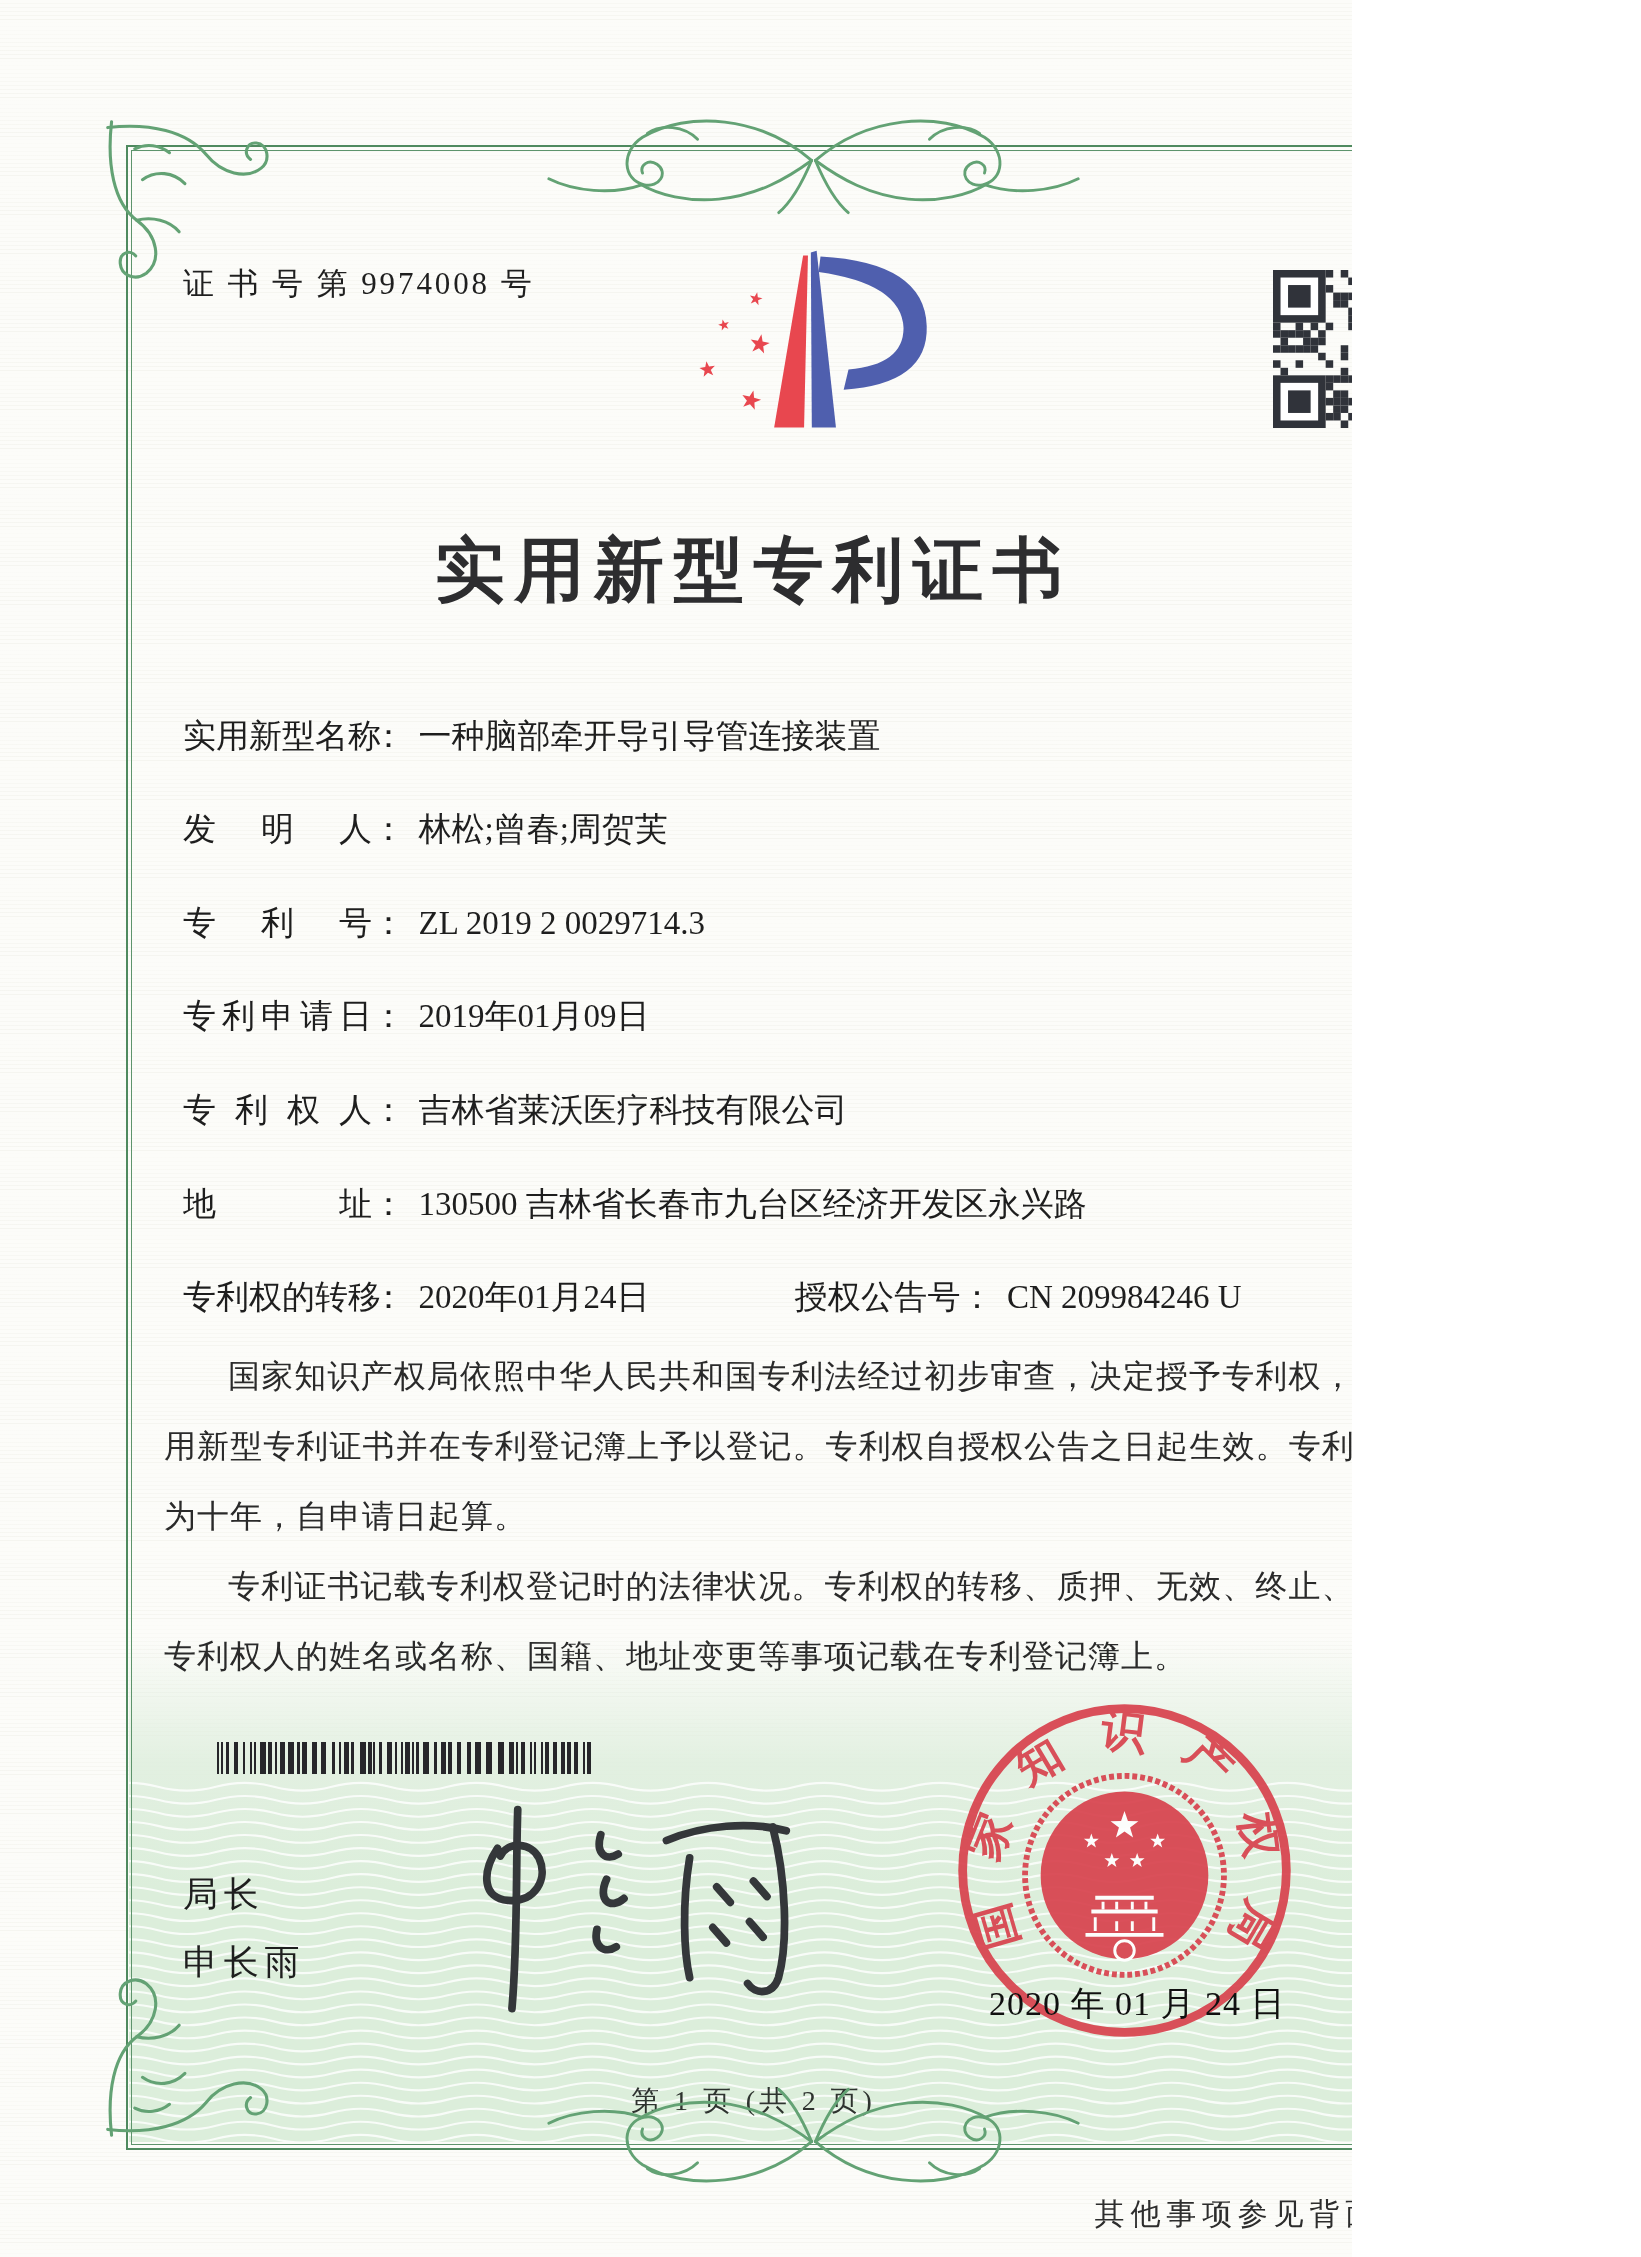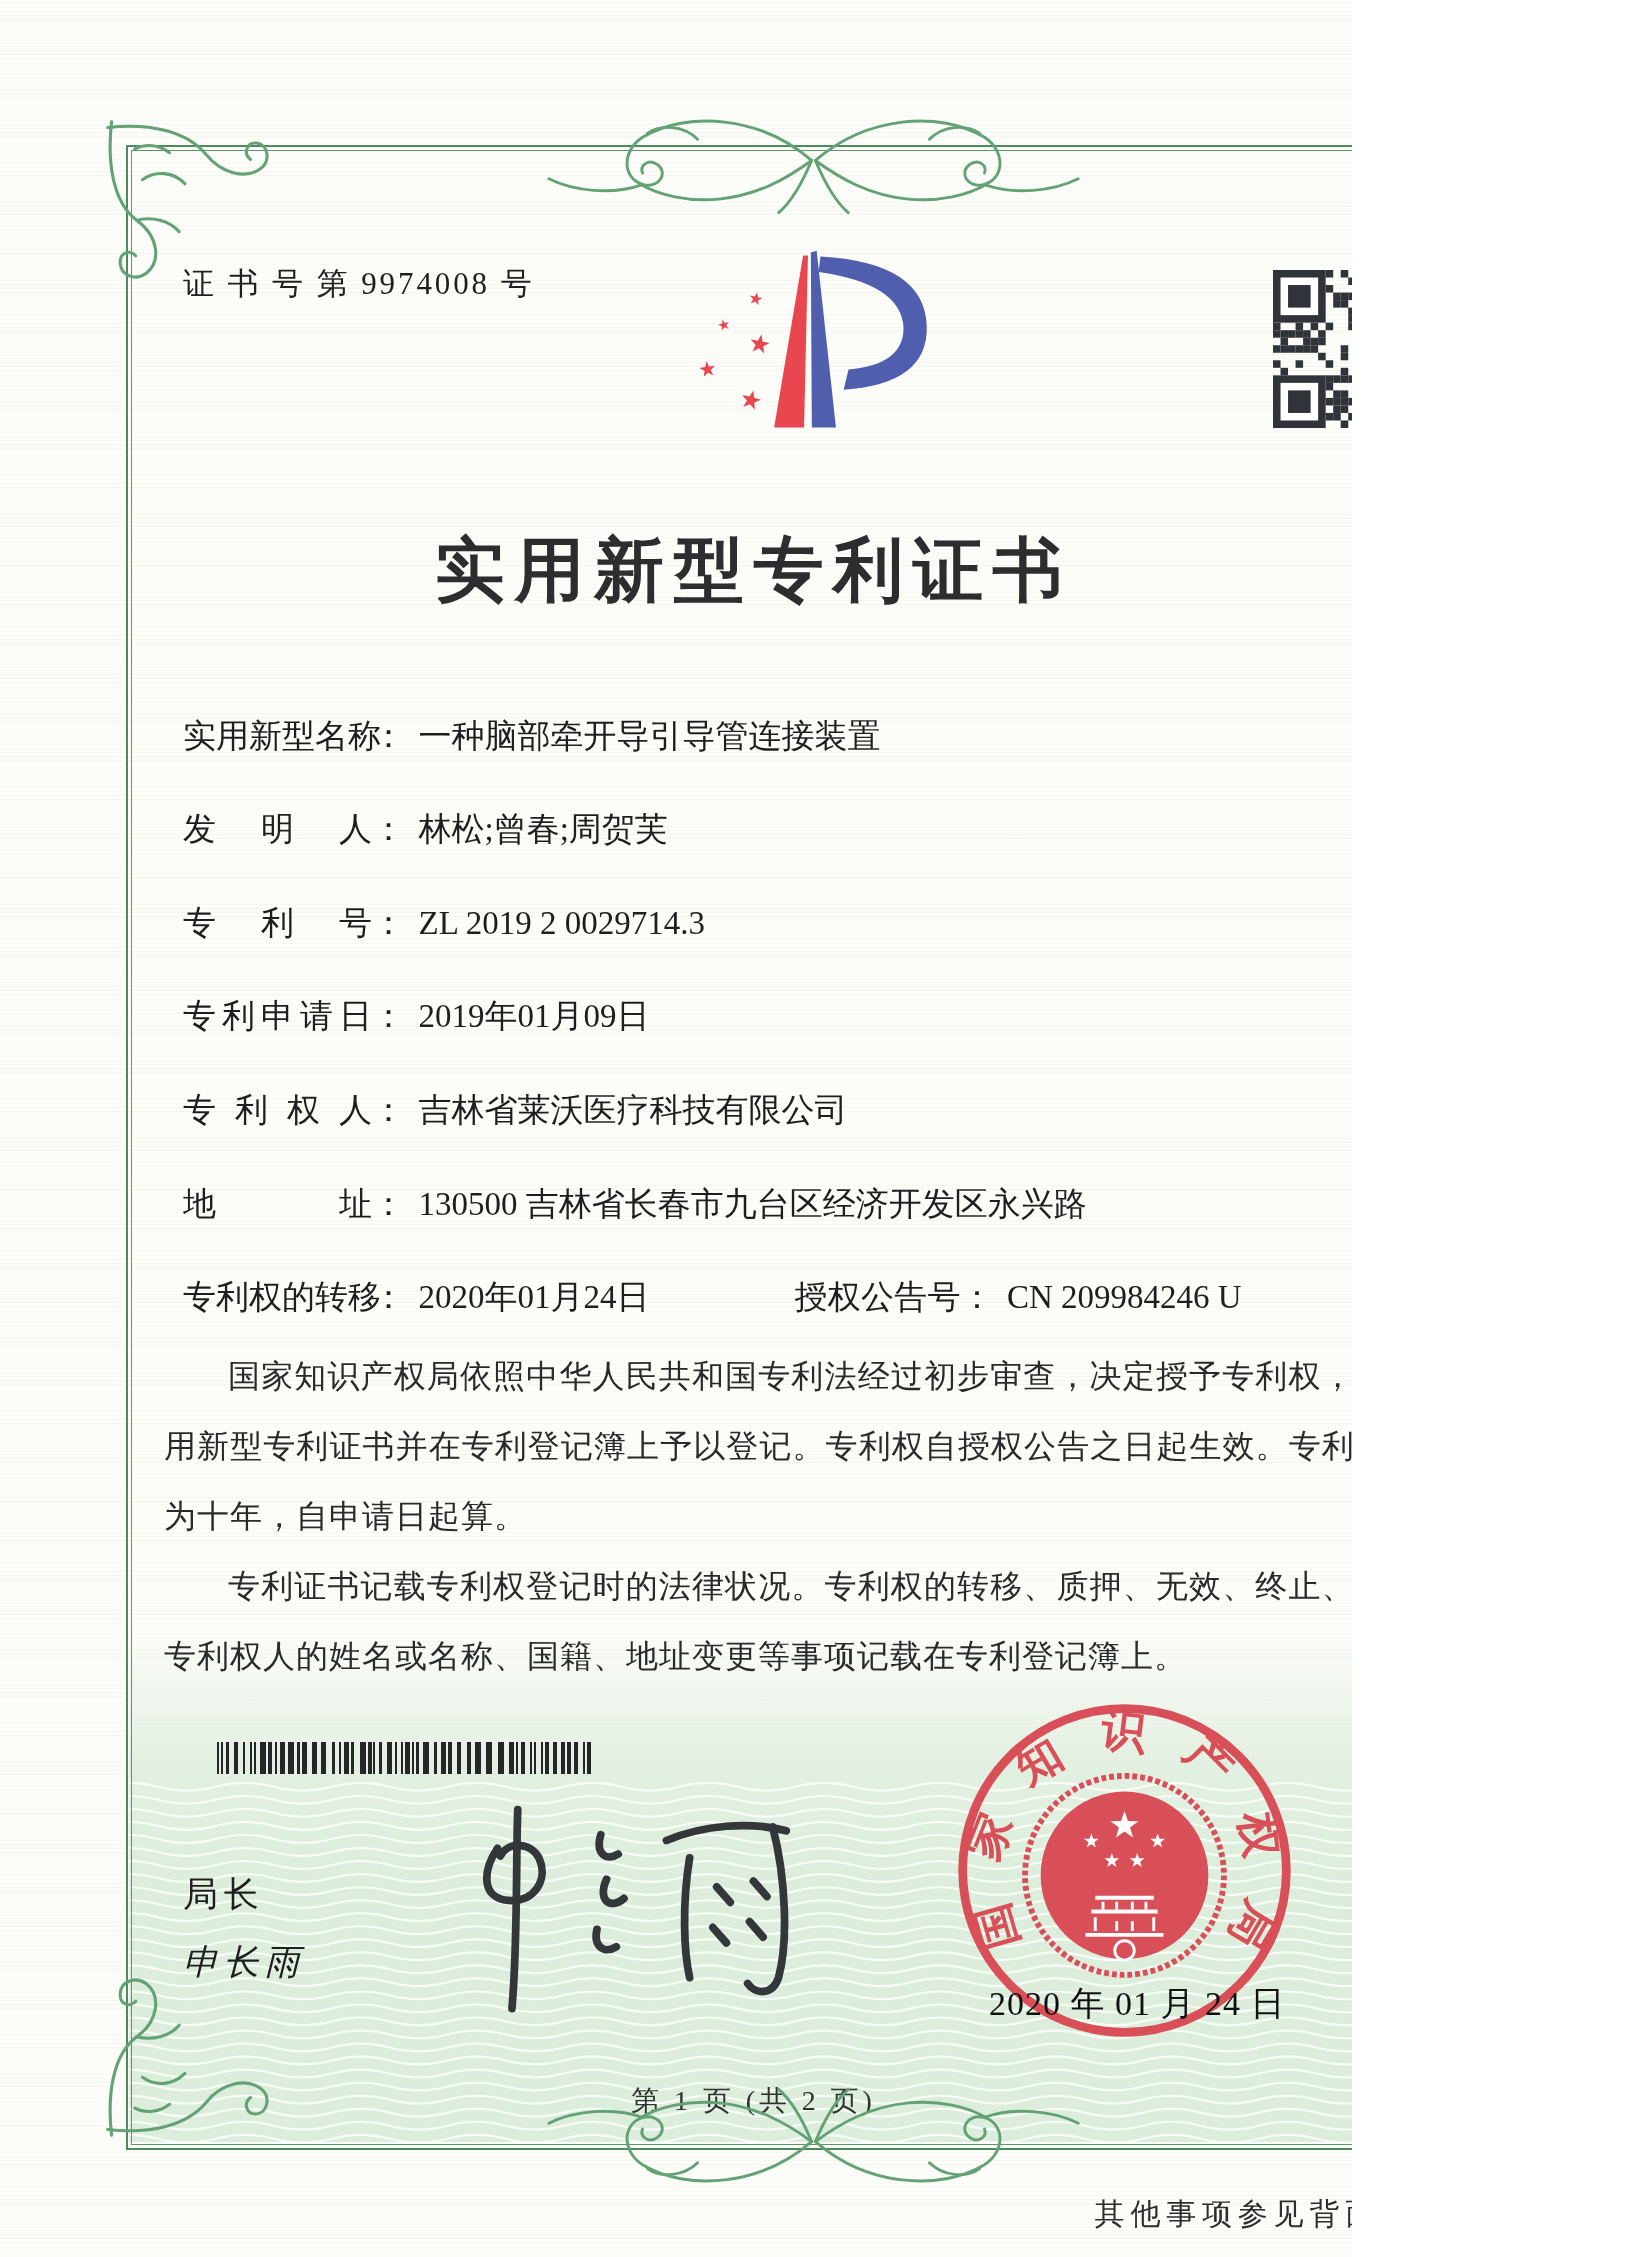--- a/index.html
+++ b/index.html
@@ -29,21 +29,21 @@
   .grantno{margin-left:145px;}
   .r1{top:714px}.r2{top:807px}.r3{top:901px}.r4{top:994px}.r5{top:1088px}.r6{top:1182px}.r7{top:1275px}
   
   .bodytext{position:absolute;left:164px;top:1341px;width:1290px;font-size:32px;line-height:70px;
             text-align:justify;color:#2a2a2a;letter-spacing:1px;z-index:2;}
   .bodytext p{margin:0;text-indent:2em;}
   
   #barcode{position:absolute;left:217px;top:1742px;width:386px;height:32px;z-index:2;}
   
   .comm-title{position:absolute;left:183px;top:1871px;font-size:35px;letter-spacing:5.8px;color:#1e1e1e;z-index:2;}
-  .comm-name{position:absolute;left:183px;top:1939px;font-size:35px;letter-spacing:5.8px;color:#1e1e1e;z-index:2;font-style:italic;}
+  .comm-name{position:absolute;left:183px;top:1939px;font-size:35px;letter-spacing:5.8px;color:#1e1e1e;z-index:2;}
   .sig{position:absolute;left:454px;top:1798px;z-index:2;}
   
   .seal{position:absolute;left:949px;top:1695px;z-index:3;}
   .sealdate{position:absolute;left:989px;top:1981px;font-size:34px;letter-spacing:1px;color:#101010;z-index:4;white-space:nowrap;}
   
   .pagefoot{position:absolute;left:126px;top:2082px;width:1255px;text-align:center;font-size:28px;
             letter-spacing:3.9px;color:#2e332f;z-index:2;}
   .backnote{position:absolute;left:126px;top:2194px;width:1255px;text-align:right;font-size:30px;
             letter-spacing:5.8px;color:#2d2d2d;z-index:2;}
   

